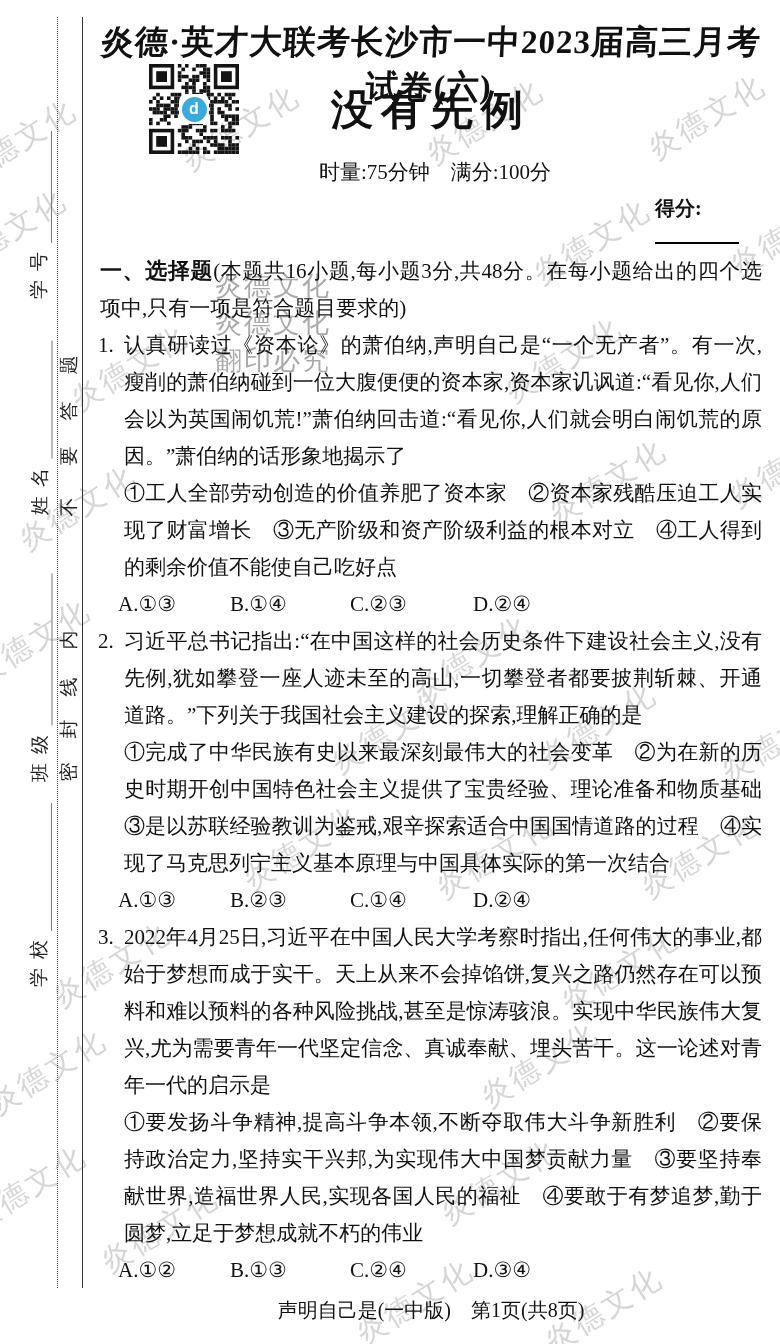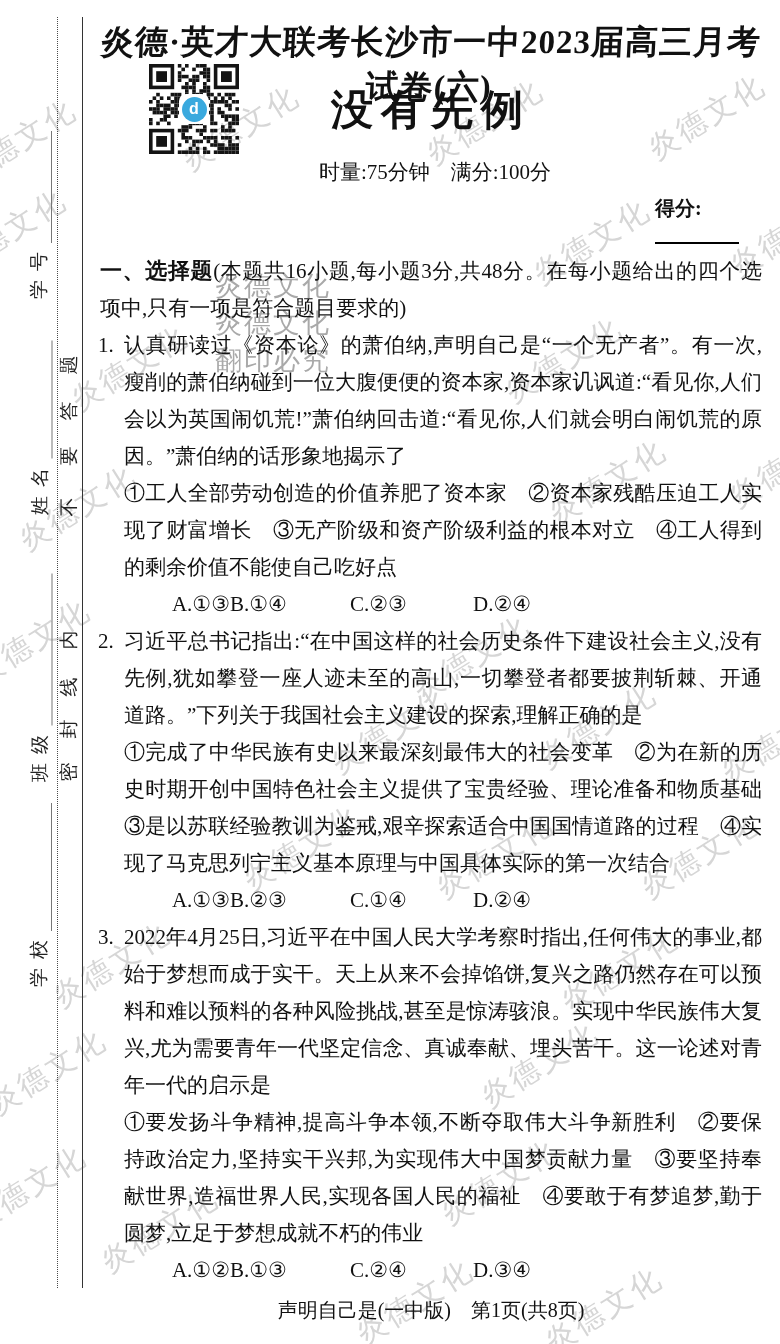--- a/index.html
+++ b/index.html
@@ -84,21 +84,21 @@
   main{
     position:absolute;left:100px;top:252px;width:662px;z-index:1;
     font-size:21px;line-height:37px;text-align:justify;
   }
   .section-head{margin:0;}
   .section-head b{font-family:"Liberation Sans","DejaVu Sans",sans-serif;font-size:22px;}
   .question{position:relative;padding-left:24px;}
   .qnum{position:absolute;left:-2px;top:0;}
   .choices{margin-left:-6px;white-space:nowrap;text-align:left;}
   .choice{display:inline-block;}
-  .choice:nth-child(1){width:112px;text-align:right;}
+  .choice:nth-child(1){width:112px;}
   .choice:nth-child(2){width:120px;}
   .choice:nth-child(3){width:123px;}
   .footer{
     text-align:center;font-size:20px;line-height:30px;margin-top:6px;
   }
 </style>
 </head>
 <body>
 
 <div class="page">

